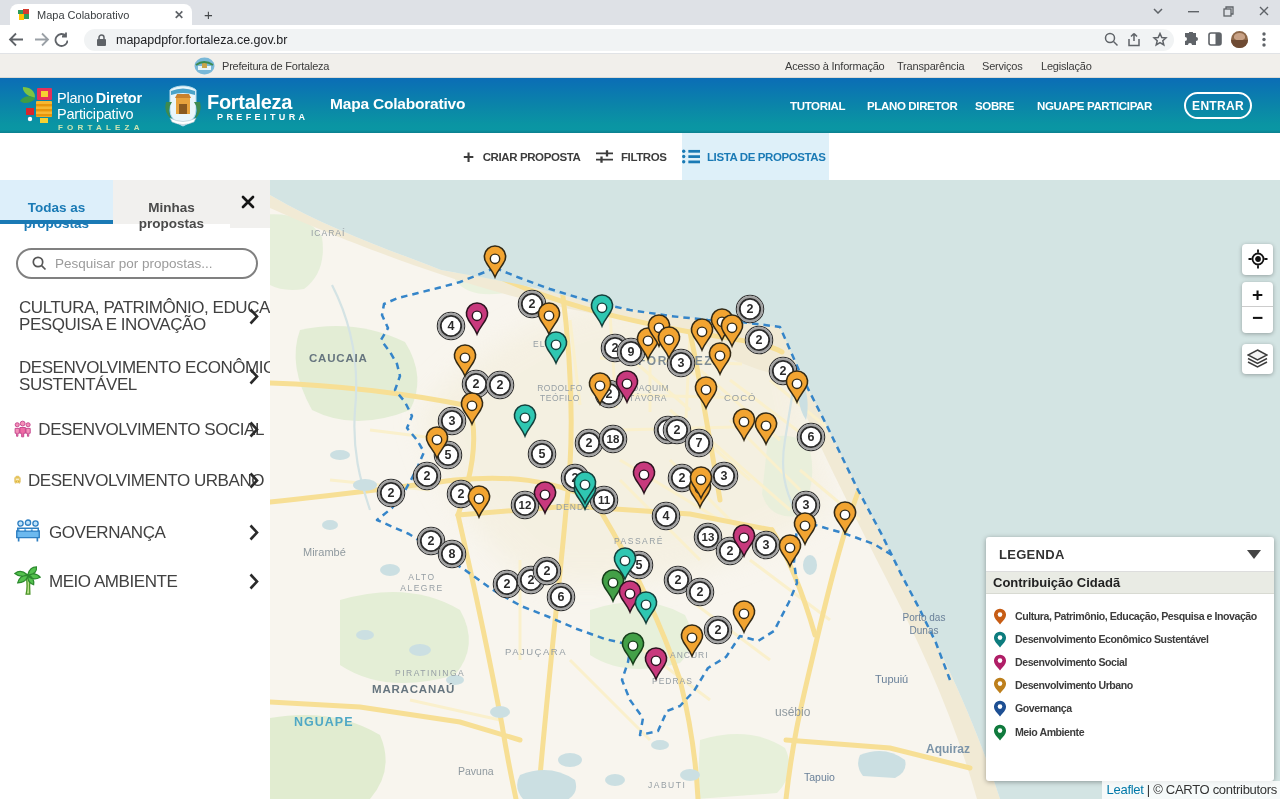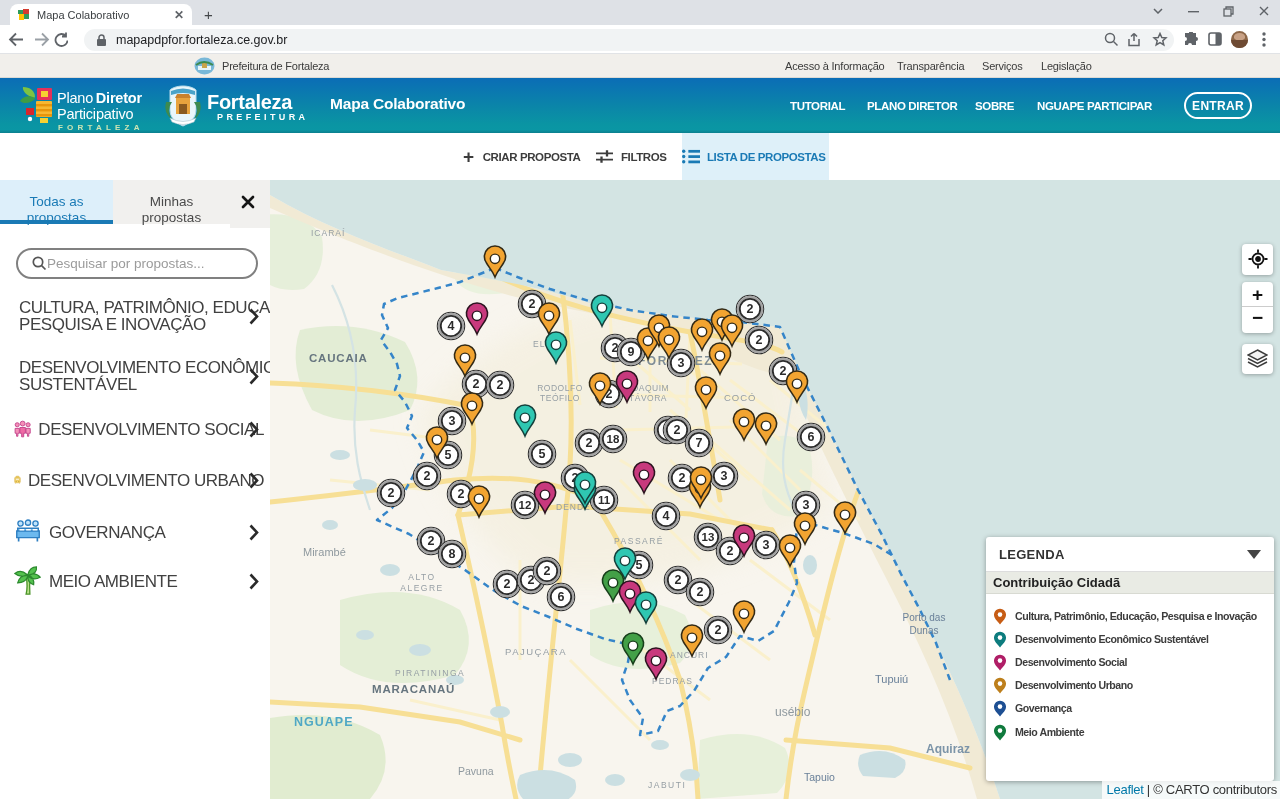--- a/index.html
+++ b/index.html
@@ -20,21 +20,21 @@
 #hdr .mapcol{position:absolute;left:330px;top:17px;font-size:15.5px;font-weight:bold;color:#fff;letter-spacing:-.2px}
 #hdr .nv{position:absolute;top:22px;font-size:11.5px;font-weight:bold;color:#fff;letter-spacing:-.35px}
 #entrar{position:absolute;left:1184px;top:14px;width:68px;height:27px;border:2px solid #fff;border-radius:14px;color:#fff;font-size:12px;font-weight:bold;text-align:center;line-height:24px;letter-spacing:.3px}
 
 #tbar{position:absolute;left:0;top:133px;width:1280px;height:47px;background:#fff}
 #tbar .bt{position:absolute;top:0;height:47px;display:flex;align-items:center;font-size:11.5px;font-weight:bold;color:#3c3c3c;letter-spacing:-.4px;white-space:nowrap}
 #tbar .sel{background:#def0f9;color:#1a7ab5}
 
 #side{position:absolute;left:0;top:180px;width:270px;height:619px;background:#fff}
 #tabs{position:absolute;left:0;top:0;width:270px;height:48px}
-.ptab{position:absolute;top:0;height:44px;font-size:13.5px;font-weight:normal;text-align:center;padding-top:14px;line-height:16px}
+.ptab{position:absolute;top:0;height:44px;font-size:13.5px;font-weight:bold;text-align:center;padding-top:20px;line-height:16px}
 #ptab1{left:0;width:113px;background:#ddeffa;color:#1a7ab5;border-bottom:4px solid #1a7ab5}
 #ptab2{left:113px;width:117px;background:#f1f0ee;color:#4a4a4a;height:44px}
 #tabxr{position:absolute;left:230px;top:0;width:40px;height:48px;background:#f1f0ee}
 #sclose{position:absolute;left:241px;top:15px}
 #search{position:absolute;left:16px;top:68px;width:242px;height:31px;border:2px solid #808080;border-radius:17px;display:flex;align-items:center;color:#9b9b9b;font-size:13.5px}
 .cat{position:absolute;left:13px;width:251px;display:flex;align-items:center}
 .cat .txt{font-size:17px;font-weight:normal;color:#414141;line-height:17px;margin-left:6px;letter-spacing:-.45px;white-space:nowrap}
 .cat .chev{position:absolute;right:5px;width:10px;height:17px}
 
 #map{position:absolute;left:270px;top:180px;width:1010px;height:619px;background:#f9f7f1;overflow:hidden}
@@ -187,21 +187,21 @@
   <div id="ptab1" class="ptab">Todas as<br>propostas</div>
   <div id="sclose"><svg width="14" height="14" viewBox="0 0 14 14" stroke="#151515" stroke-width="2.7" stroke-linecap="round">
           <path d="M2,2 L12,12 M12,2 L2,12"></path>
         </svg></div>
  </div>
  <div id="search">
   <svg style="margin-left:14px" width="15" height="15" viewBox="0 0 15 15" fill="none" stroke="#555" stroke-width="1.7">
         <circle cx="6" cy="6" r="4.7"></circle>
         <path d="M9.6,9.6 L13.5,13.5"></path>
       </svg>
-  <span style="">Pesquisar por propostas...</span>
+  <span style="margin-left:8px">Pesquisar por propostas...</span>
  </div>
  <div class="cat" style="top:119px">
   <svg width="30" height="30" viewBox="0 0 32 32">
    <path d="M13,4 q9,-4 13,2 q1,9 -4,13 q-8,2 -11,-4 q-1,-6 2,-11z" fill="#fef7f4" stroke="#e0834a" stroke-width="1.7" transform="rotate(16 19 11)"></path>
    <path d="M17,9 q1.5,1.5 3,0 M23,8 q1.5,1.5 3,0 M18,14 q3,3.5 6.5,.5" fill="none" stroke="#d8763d" stroke-width="1.3" transform="rotate(16 19 11)"></path>
    <path d="M3,13 q8,-4 13,2 q0,9 -5,12 q-8,1 -10,-5 q-1,-5 2,-9z" fill="#f6a45c" stroke="#d8763d" stroke-width="1.7" transform="rotate(-14 9 20)"></path>
    <path d="M6,18 q1.5,1 3,0 M12,18 q1.5,1 3,0 M8,24 q3,-2 5.5,0" fill="none" stroke="#b05c28" stroke-width="1.3" transform="rotate(-14 9 20)"></path>
   </svg>
   <div class="txt">CULTURA, PATRIMÔNIO, EDUCAÇÃO,<br>PESQUISA E INOVAÇÃO</div>
   <div class="chev"><svg width="10" height="17" viewBox="0 0 10 17" fill="none" stroke="#2a2a2a" stroke-width="2.6">

